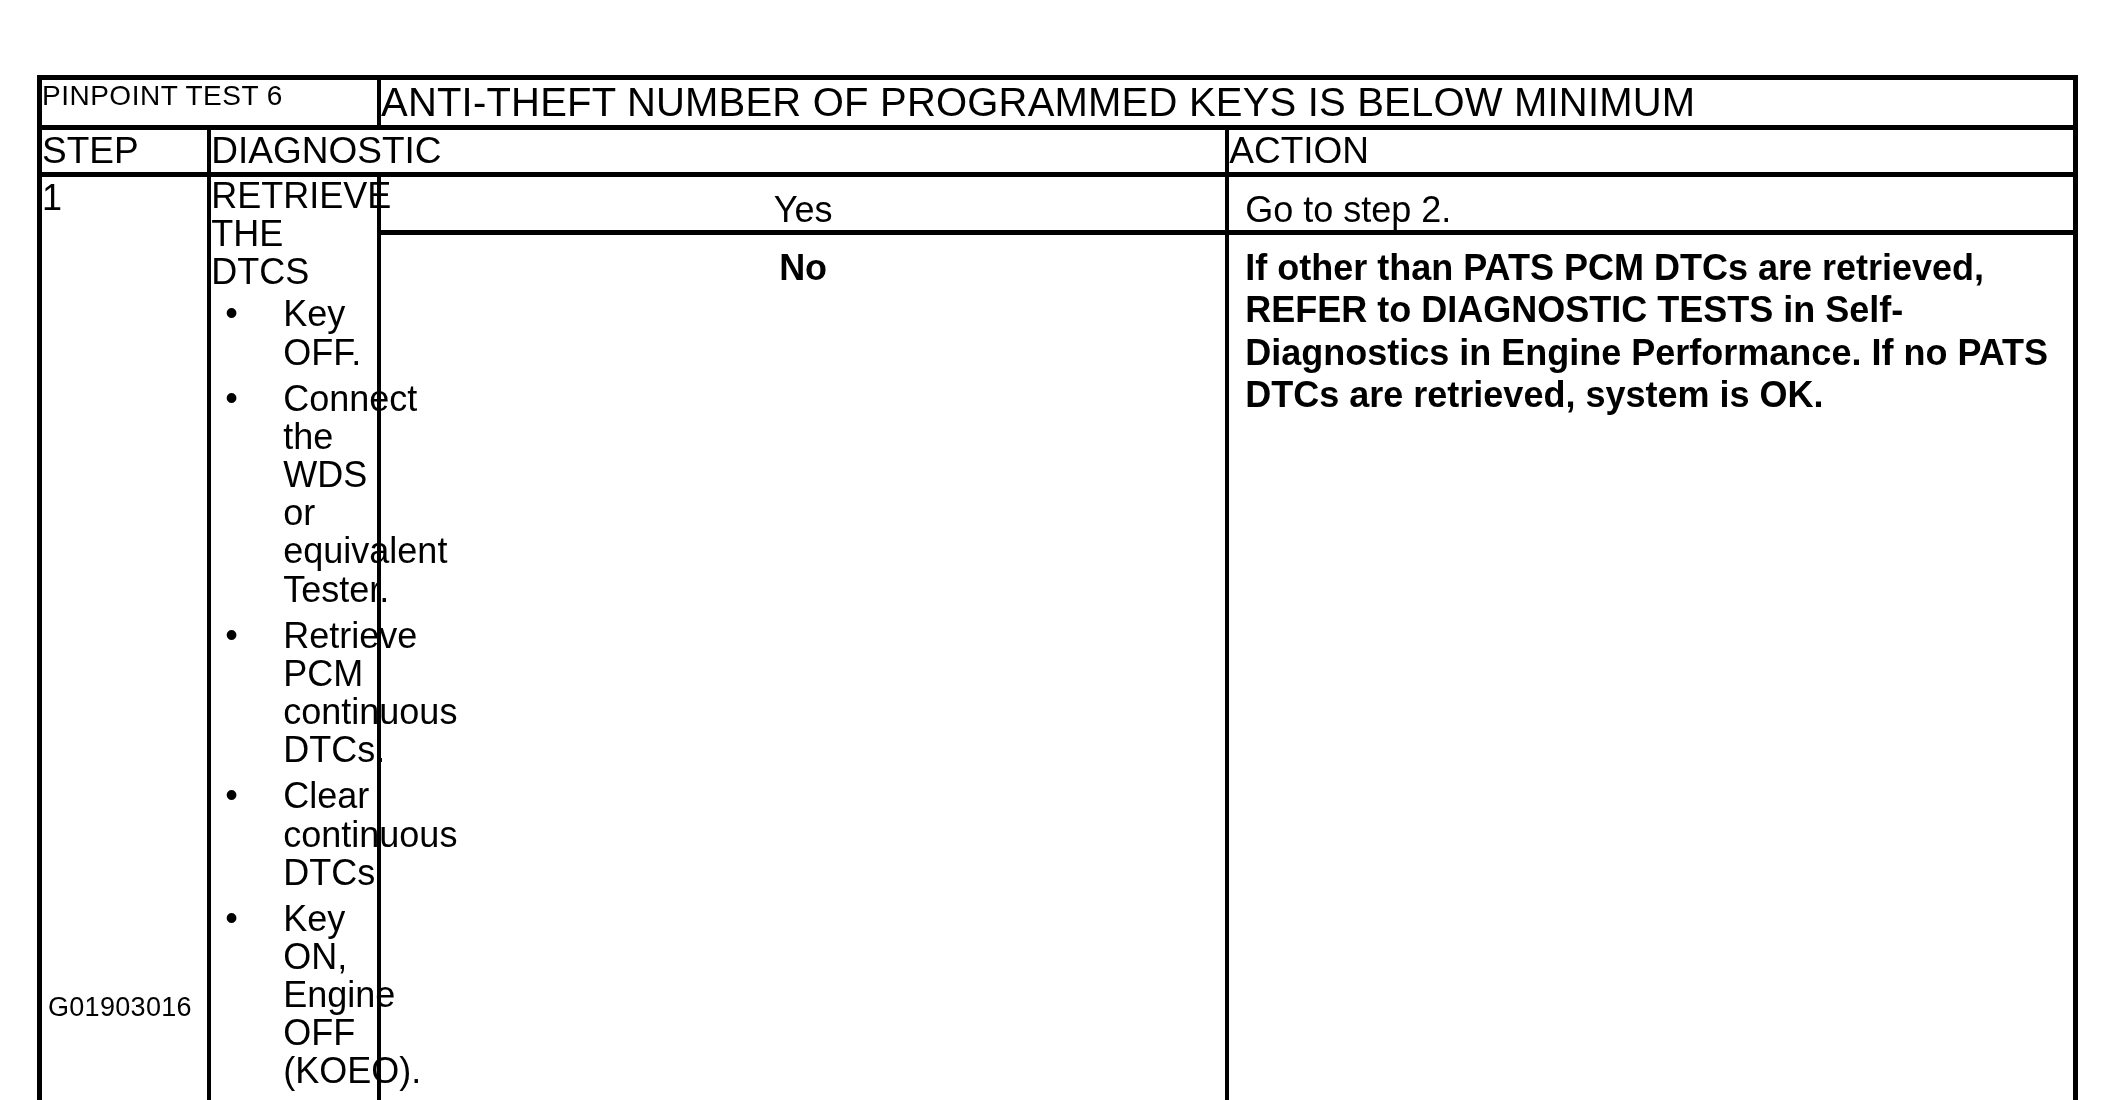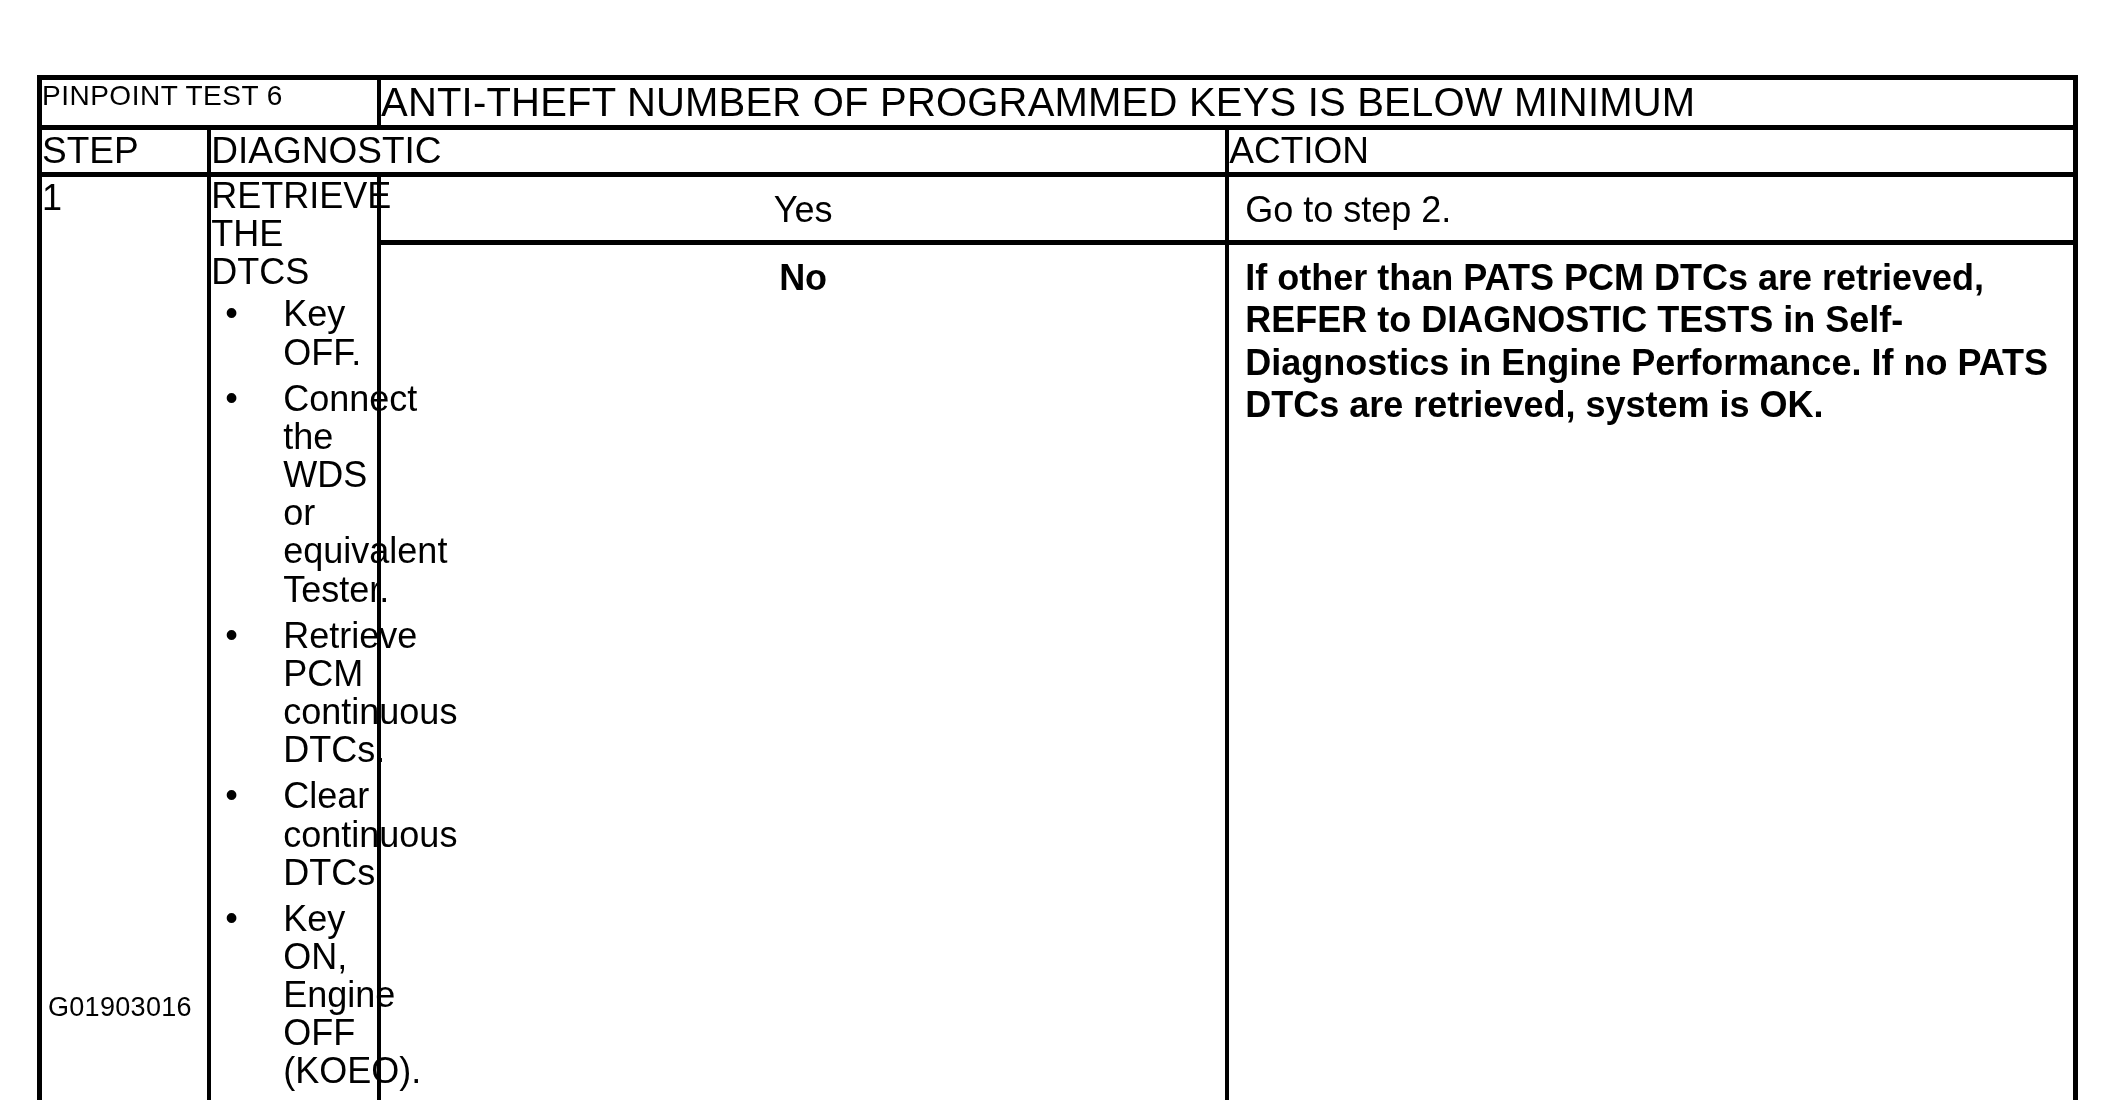--- a/index.html
+++ b/index.html
@@ -117,21 +117,21 @@
     font-size: 36px;
     box-sizing: border-box;
     padding: 12px 10px 8px 16px;
     line-height: 1.18;
   }
   .rule-heavy {
     border-bottom: 5px solid #000;
   }
 
   
-  .h-yes1 { height: 68px; }
+  .h-yes1 { height: 58px; }
   .h-no1  { height: 242px; font-weight: bold; }
 
   
   .insp-title {
     font-size: 36px;
     line-height: 1.06;
     margin: 0 16px 4px 0;
     white-space: pre-line;
   }
   ul.insp-list {

